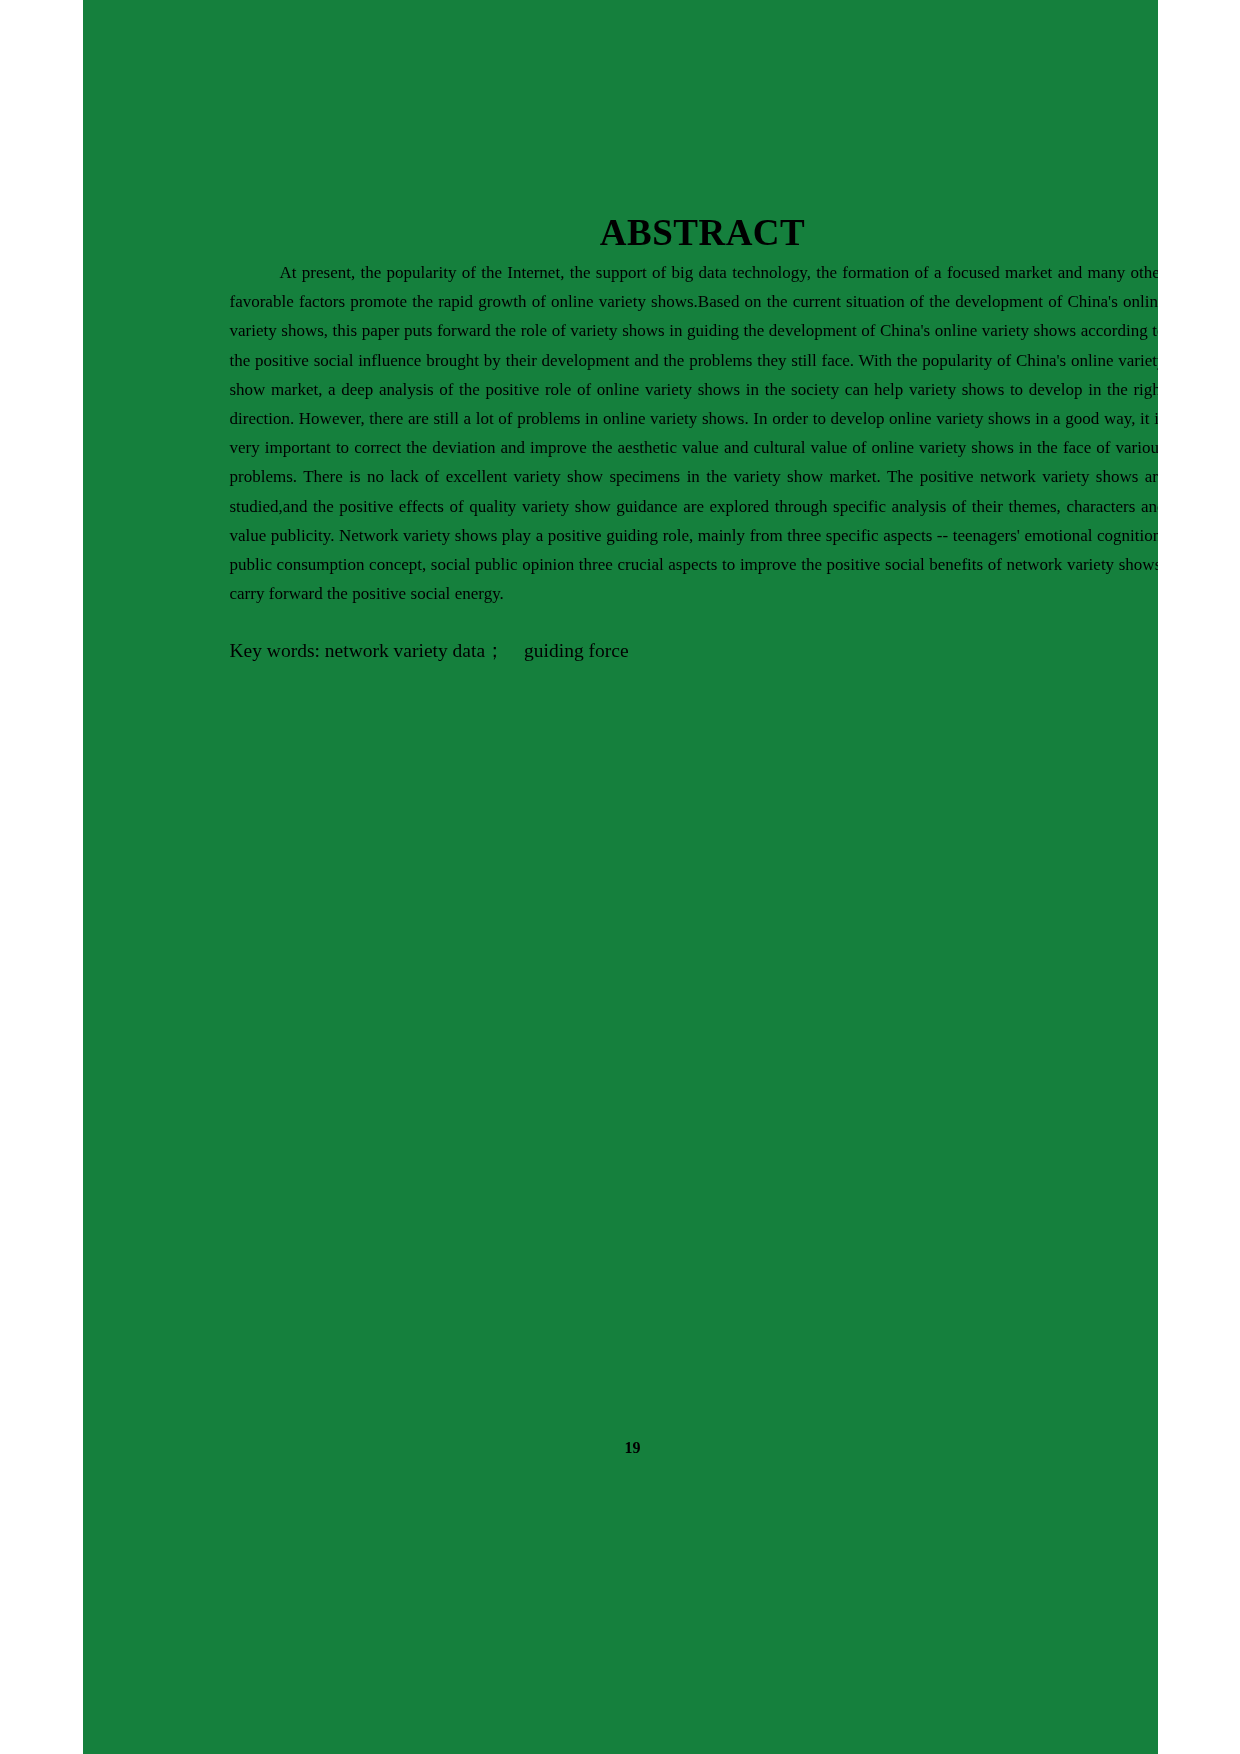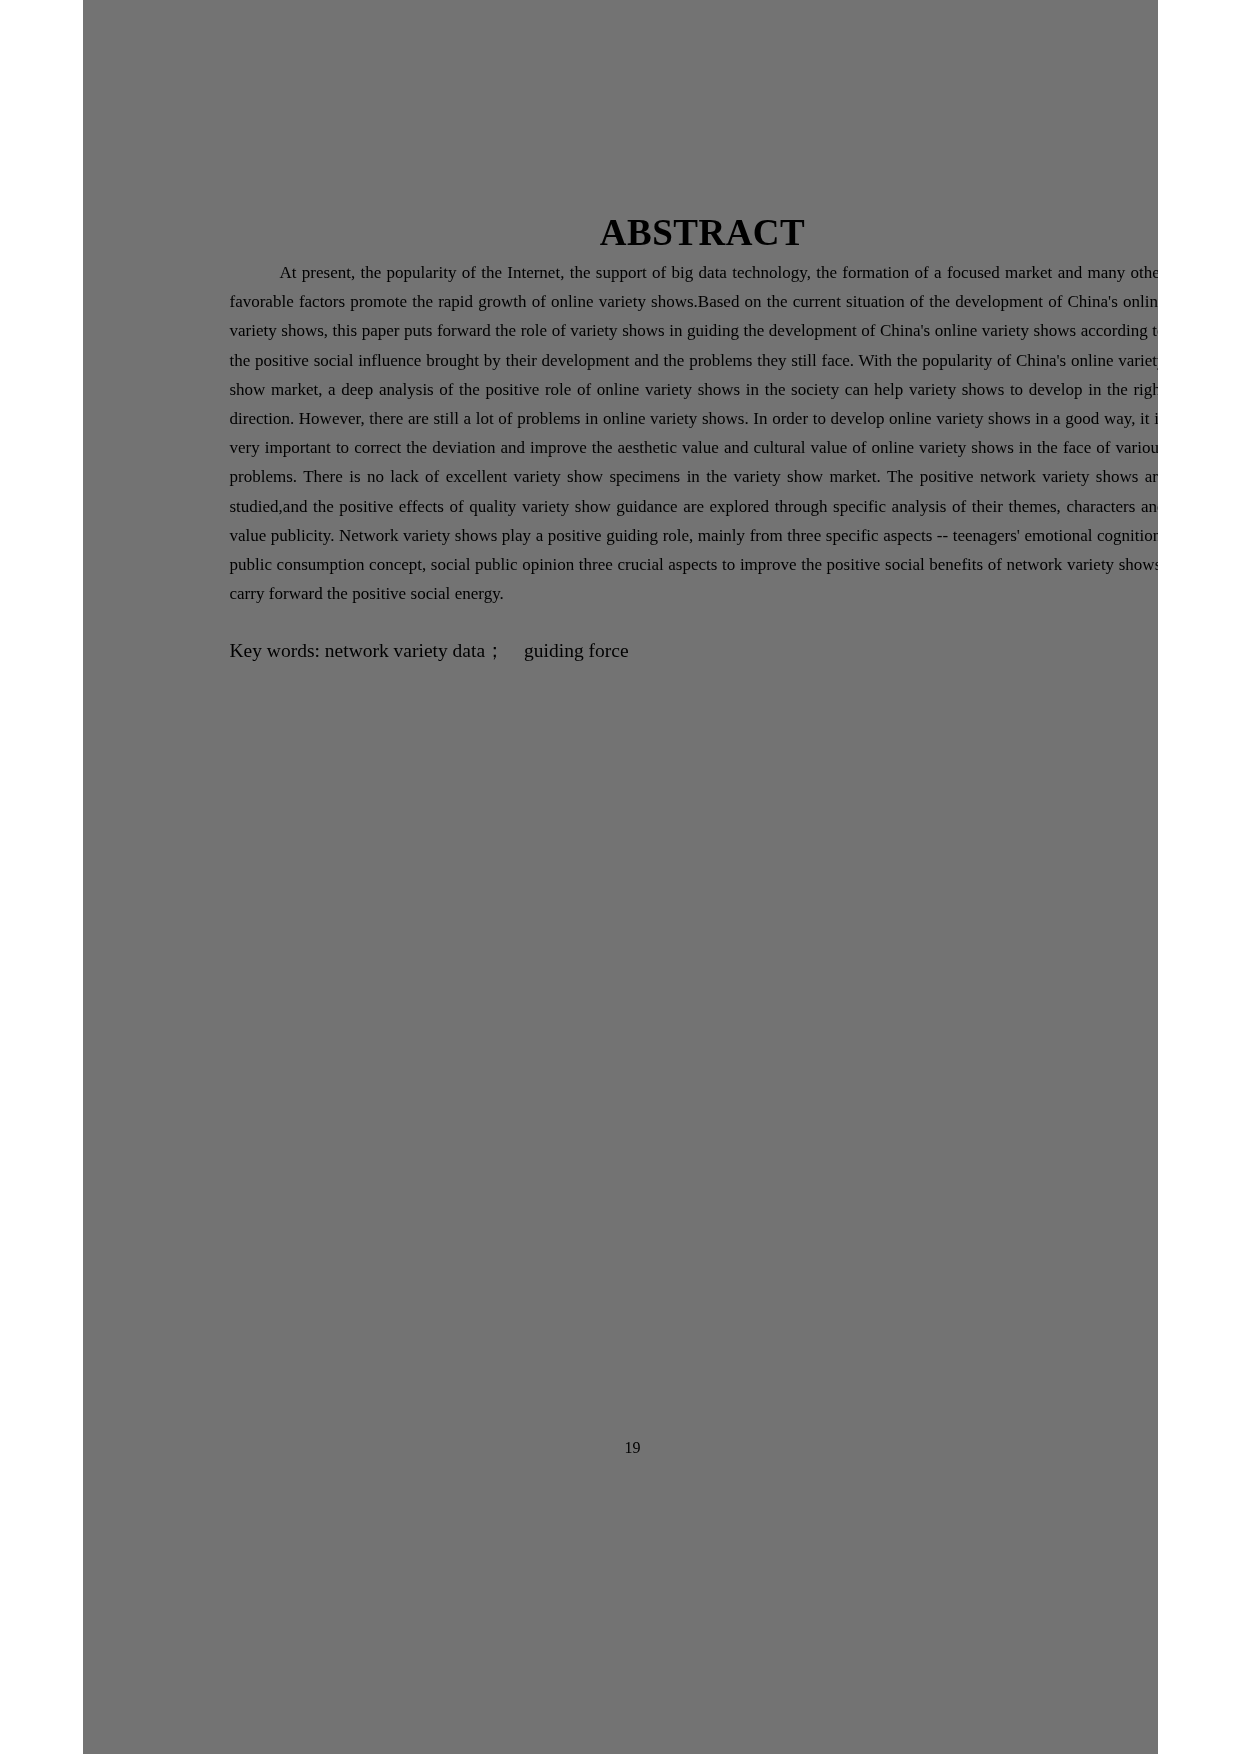--- a/index.html
+++ b/index.html
@@ -5,21 +5,21 @@
   html, body {
     margin: 0;
     padding: 0;
     background: #ffffff;
   }
 
   .page {
     position: relative;
     width: 1075px;
     height: 1754px;
-    background: #737373;
+    background: #15803d;
     margin: 0 auto;
     overflow: hidden;
     font-family: "Liberation Serif", "DejaVu Serif", serif;
     color: #000000;
   }
 
   
   .doc-title {
     position: absolute;
     top: 186px;
@@ -63,20 +63,21 @@
 
   
   .page-number {
     position: absolute;
     top: 1438px;
     left: 0;
     width: 1100px;
     text-align: center;
     font-size: 16px;
     line-height: 20px;
+    font-weight: bold;
   }
 </style>
 </head>
 <body>
 
 <div class="page">
 
   <h1 class="doc-title">ABSTRACT</h1>
 
   <div class="body-block">

